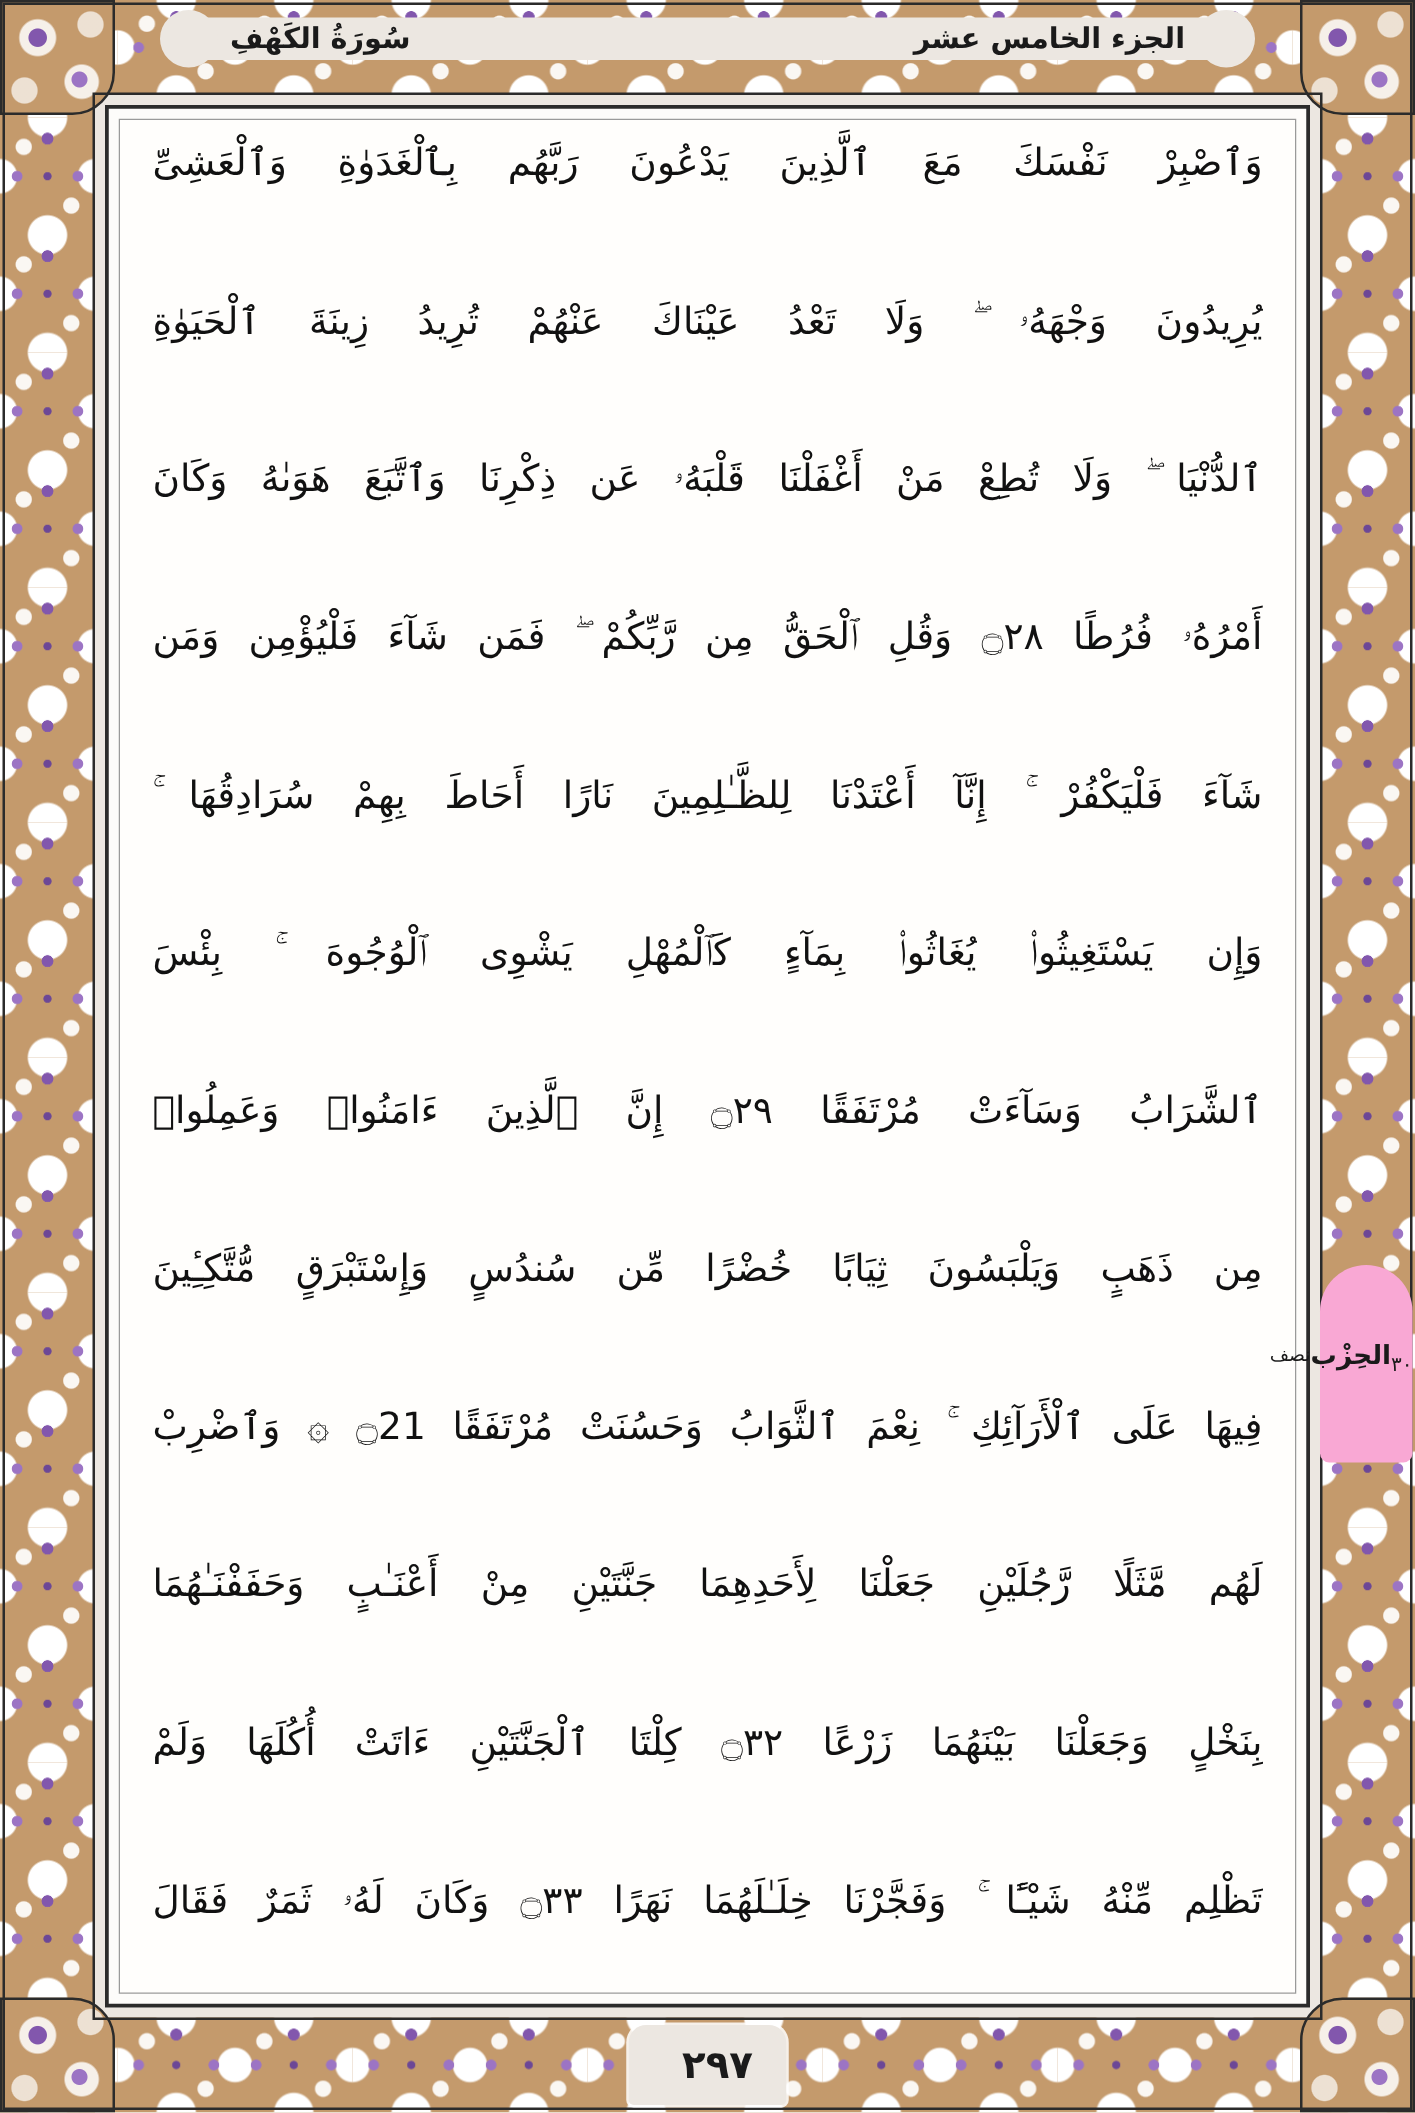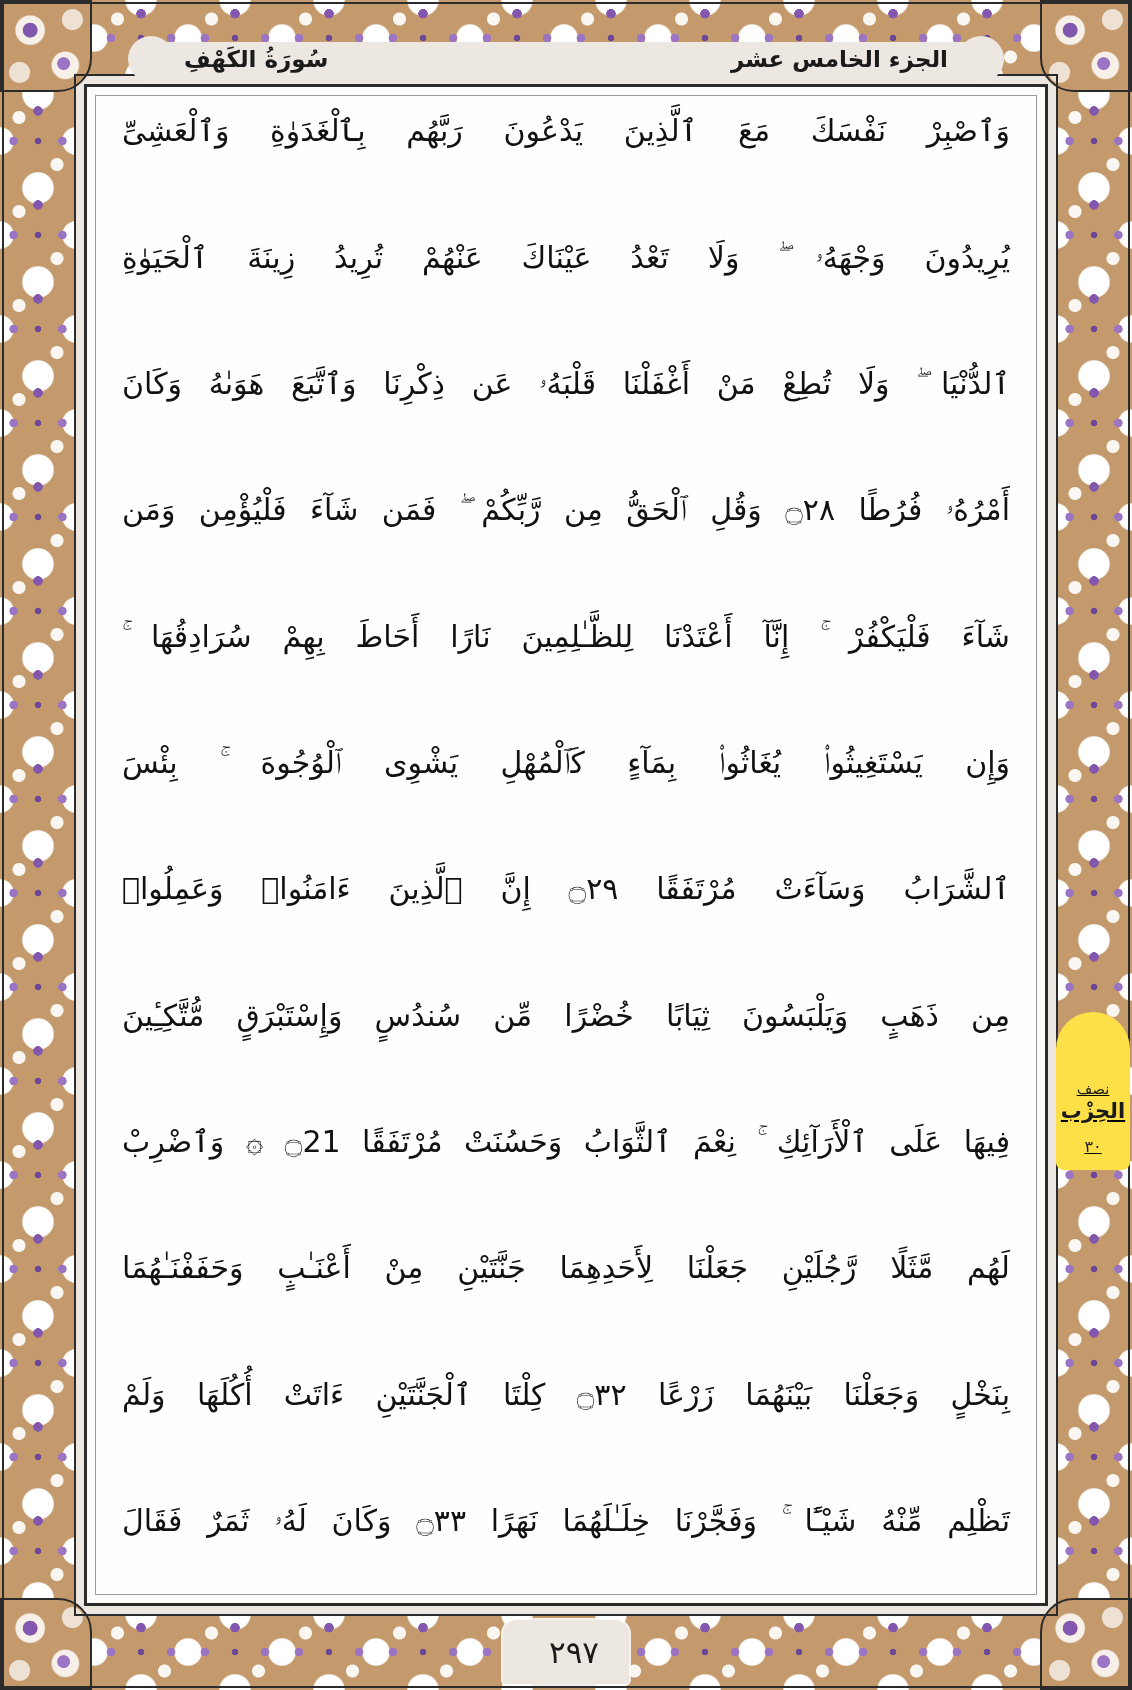--- a/index.html
+++ b/index.html
@@ -84,21 +84,20 @@
   
   .header-strip{
     position:absolute;
     top:14px;left:150px;right:150px;height:34px;
     background:#ece7e1;
     display:flex;align-items:center;justify-content:space-between;
     padding:0 34px;
     box-sizing:border-box;
     z-index:4;
     border-radius:6px;
-    margin-top:28px;
   }
   .header-strip::before,.header-strip::after{
     content:"";position:absolute;top:50%;transform:translateY(-50%);
     width:46px;height:46px;border-radius:50%;
     background:#ece7e1;
   }
   .header-strip::before{left:-22px;}
   .header-strip::after{right:-22px;}
   .hdr-text{
     font-family:"DejaVu Sans","Liberation Sans",sans-serif;
@@ -160,36 +159,35 @@
     bottom:6px;left:50%;transform:translateX(-50%);
     width:126px;height:64px;
     background:#ece7e1;
     border-radius:14px 14px 4px 4px;
     display:flex;align-items:center;justify-content:center;
     z-index:6;
     box-shadow:0 0 0 2px rgba(255,255,255,.85);
   }
   .page-num{
     font-family:"DejaVu Sans","Liberation Sans",sans-serif;
-    font-size:31px;color:#1a1a1a;direction:rtl;font-weight:400;margin-left:16px;
+    font-size:31px;color:#1a1a1a;direction:rtl;font-weight:700;margin-left:16px;
   }
 
   
   .hizb-marker{
     position:absolute;
     right:2px;top:1012px;
     width:74px;height:158px;
-    background:#fde047;
+    background:#f9a8d4;
     border-radius:40px 40px 8px 8px;
-    display:flex;flex-direction:column;
+    display:flex;flex-direction:row;
     align-items:center;justify-content:flex-end;
     padding-bottom:14px;
     box-sizing:border-box;
     z-index:5;
-    text-decoration:underline;
   }
   .hizb-marker span{
     display:block;
     font-family:"DejaVu Sans","Liberation Sans",sans-serif;
     direction:rtl;color:#1a1a1a;text-align:center;
     line-height:1.12;
   }
   .hizb-nisf{font-size:15px;}
   .hizb-word{font-size:21px;font-weight:600;margin-top:2px;}
   .hizb-num{font-size:16px;margin-top:15px;}

